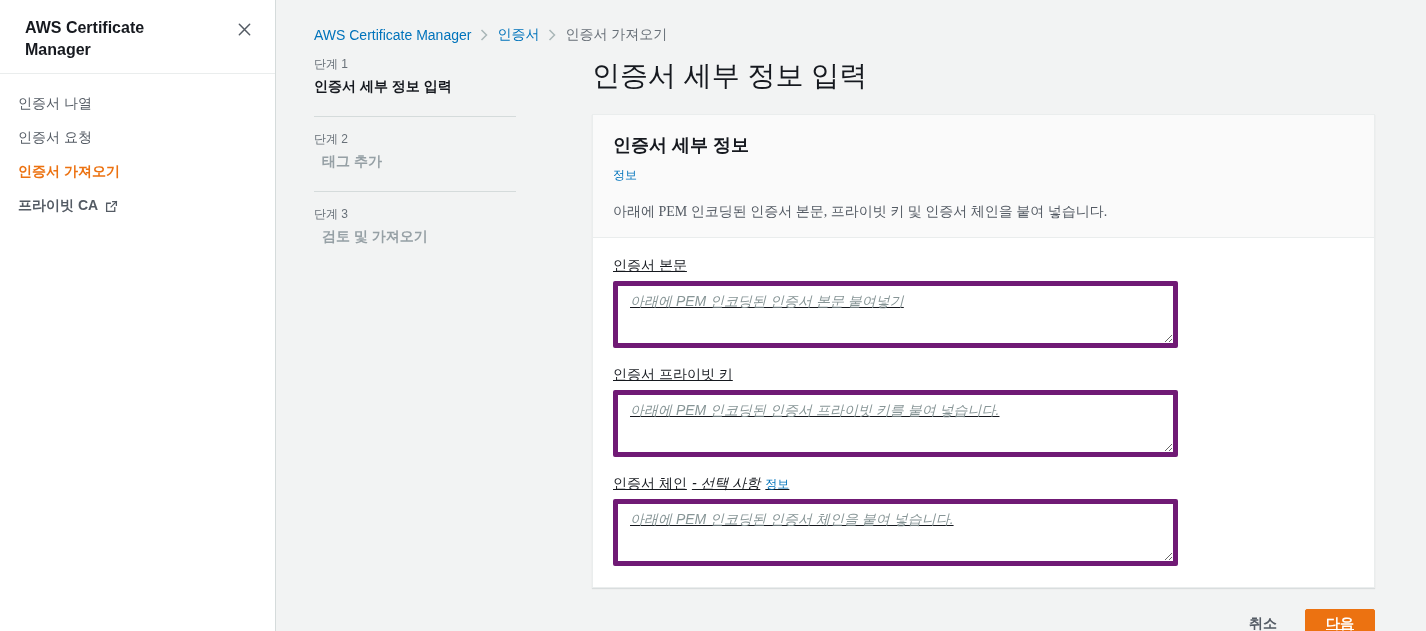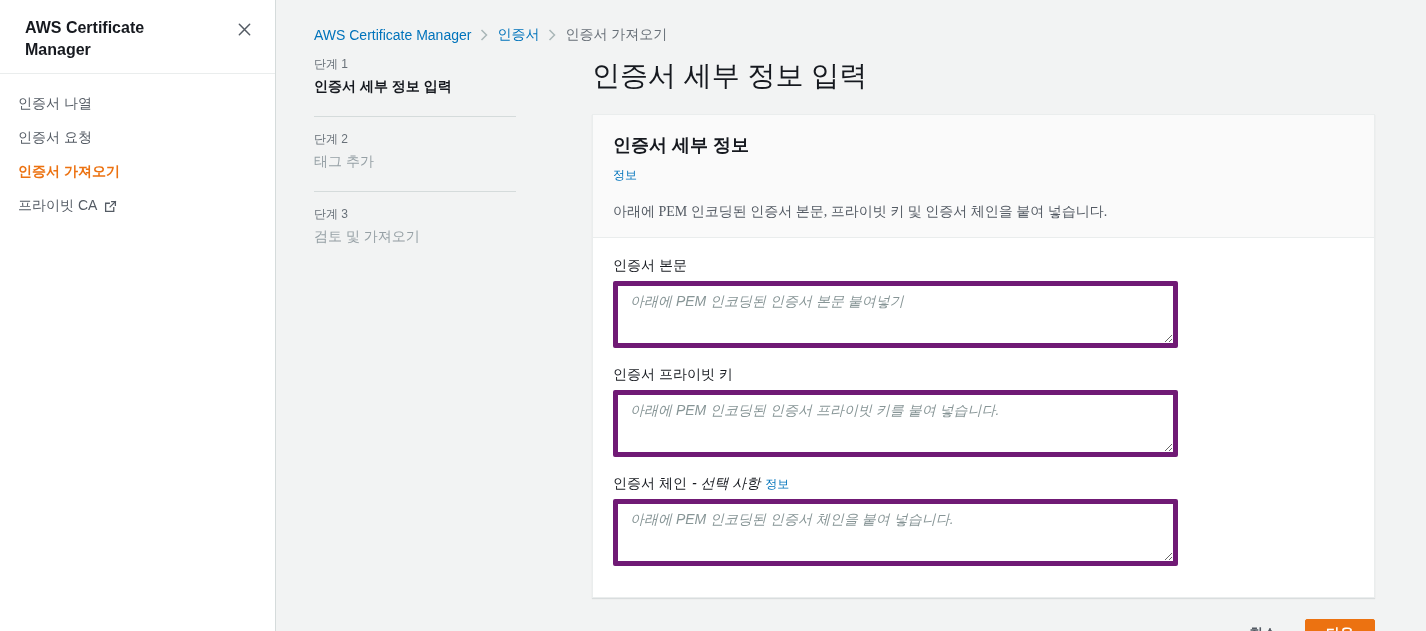--- a/index.html
+++ b/index.html
@@ -53,21 +53,21 @@
     display: flex;
     align-items: center;
     gap: 7px;
     font-size: 14px;
     color: #545b64;
     margin-bottom: 16px;
     text-decoration: none;
     cursor: pointer;
   }
   .nav-item.active { color: #ec7211; font-weight: 700; }
-  .nav-item:last-child { margin-bottom: 16px; }
+  .nav-item:last-child { margin-bottom: 16px; font-weight: bold; }
 
   
   .main {
     flex: 1;
     padding: 0 31px 0 38px;
     background: #f2f3f3;
     overflow: hidden;
   }
   .breadcrumb {
     margin-top: 27px;
@@ -83,21 +83,21 @@
 
   .content { display: flex; margin-top: 13px; }
 
   
   .steps-col { width: 202px; margin-right: 76px; flex-shrink: 0; }
   .step { padding: 14px 0 20px; border-bottom: 1px solid #d5dbdb; }
   .step:first-child { padding-top: 0; }
   .step:last-child { border-bottom: none; }
   .step-label { font-size: 12px; color: #687078; margin-bottom: 5px; }
   .step-title { font-size: 14px; font-weight: 700; color: #16191f; }
-  .step.upcoming .step-title { color: #96a0a5; font-weight: 400; }
+  .step.upcoming .step-title { color: #96a0a5; font-weight: 700; margin-left: 8px; }
 
   
   .form-col { flex: 1; max-width: 801px; }
   .page-title {
     font-size: 28px;
     font-weight: 400;
     color: #16191f;
     margin: 2px 0 20px;
     line-height: 1.3;
   }
@@ -113,21 +113,21 @@
   }
   .card-title-row { display: flex; align-items: baseline; gap: 10px; flex-direction: column; }
   .card-title { font-size: 18px; font-weight: 700; color: #16191f; }
   .info-link {
     font-size: 12px;
     color: #0073bb;
     text-decoration: none;
     cursor: pointer;
   }
   .card-desc { font-size: 14px; color: #545b64; margin-top: 19px; font-family: Liberation Serif, serif; }
-  .card-body { padding: 19px 20px 17px; }
+  .card-body { padding: 19px 20px 7px; text-decoration: underline; }
   .field { margin-bottom: 18px; }
   .field:last-child { margin-bottom: 14px; }
   .field-label-row {
     display: flex;
     align-items: baseline;
     gap: 5px;
     font-size: 14px;
     color: #16191f;
     margin-bottom: 6px;
   }

